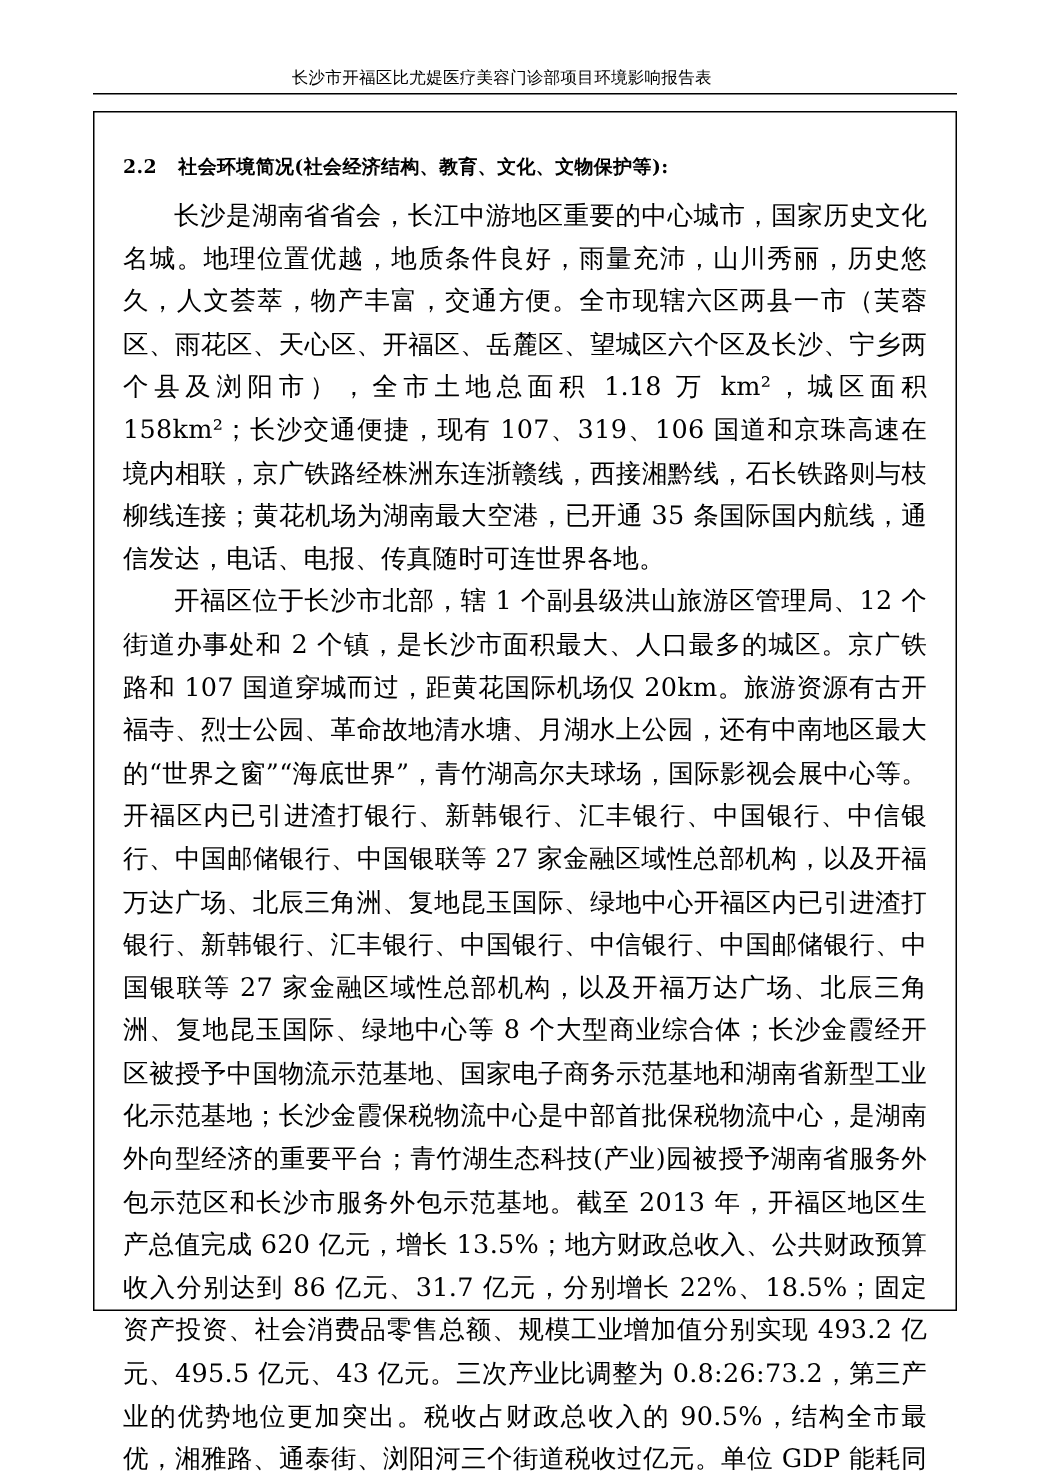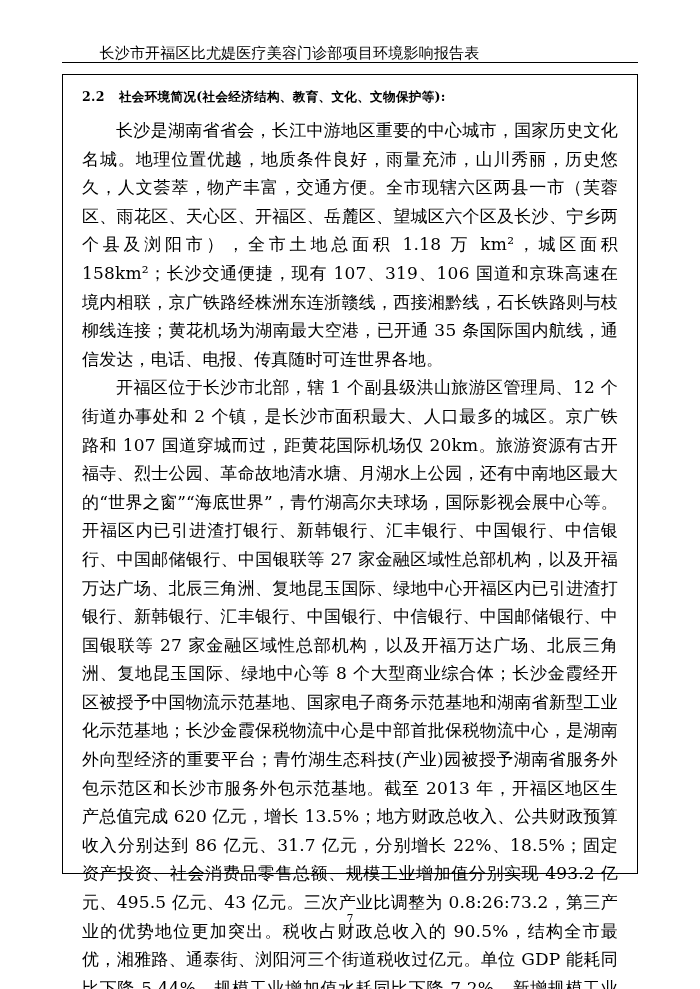--- a/index.html
+++ b/index.html
@@ -14,23 +14,24 @@
     background: #ffffff;
     font-family: "DejaVu Serif", serif;
     overflow: hidden;
   }
   .header {
     position: absolute;
     top: 44px;
     left: 0;
     width: 579px;
     text-align: center;
-    font-size: 15px;
+    font-size: 11px;
     color: #000;
     letter-spacing: 0.2px;
+    padding-left: 45px;
   }
   .header-rule {
     position: absolute;
     top: 62px;
     left: 62px;
     width: 576px;
     height: 0;
     border-top: 1px solid #000;
   }
   .frame {
@@ -48,21 +49,21 @@
     left: 68px;
     width: 564px;
     box-sizing: border-box;
     padding: 0 14px;
   }
   .section-title {
     font-size: 12.6px;
     font-weight: bold;
     color: #000;
     line-height: 22px;
-    margin: 8px 0 8px 0;
+    margin: 22px 0 8px 0;
     letter-spacing: 0.3px;
   }
   .para {
     font-size: 17px;
     line-height: 28.6px;
     color: #000;
     text-align: justify;
     text-justify: inter-ideograph;
     text-indent: 2em;
     margin: 0;

